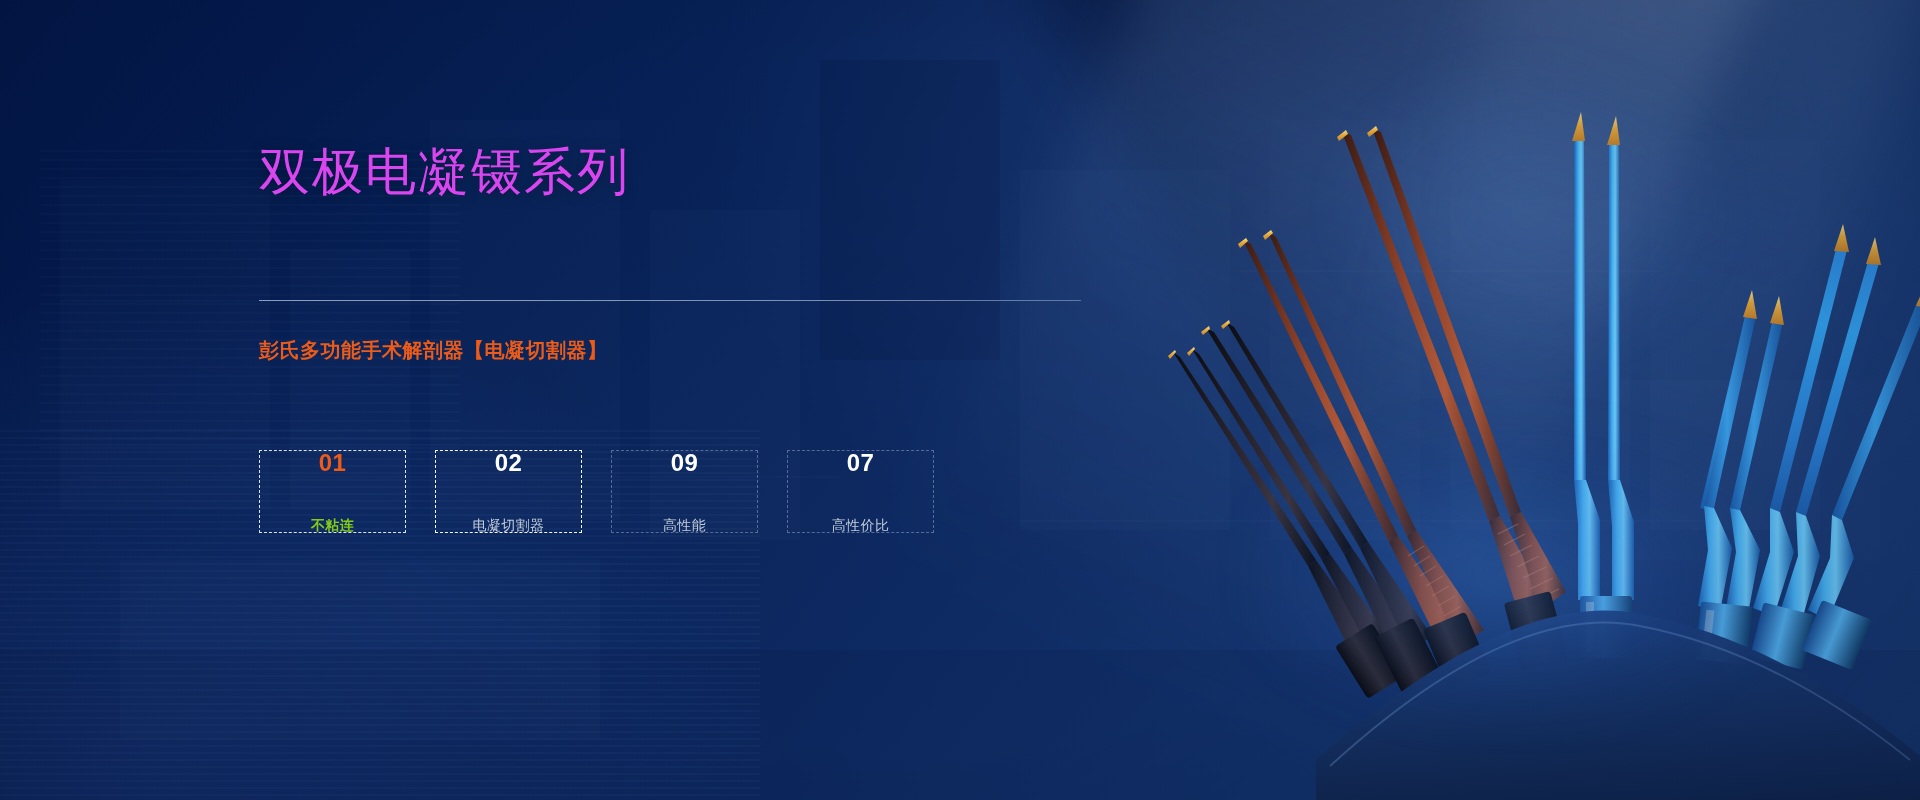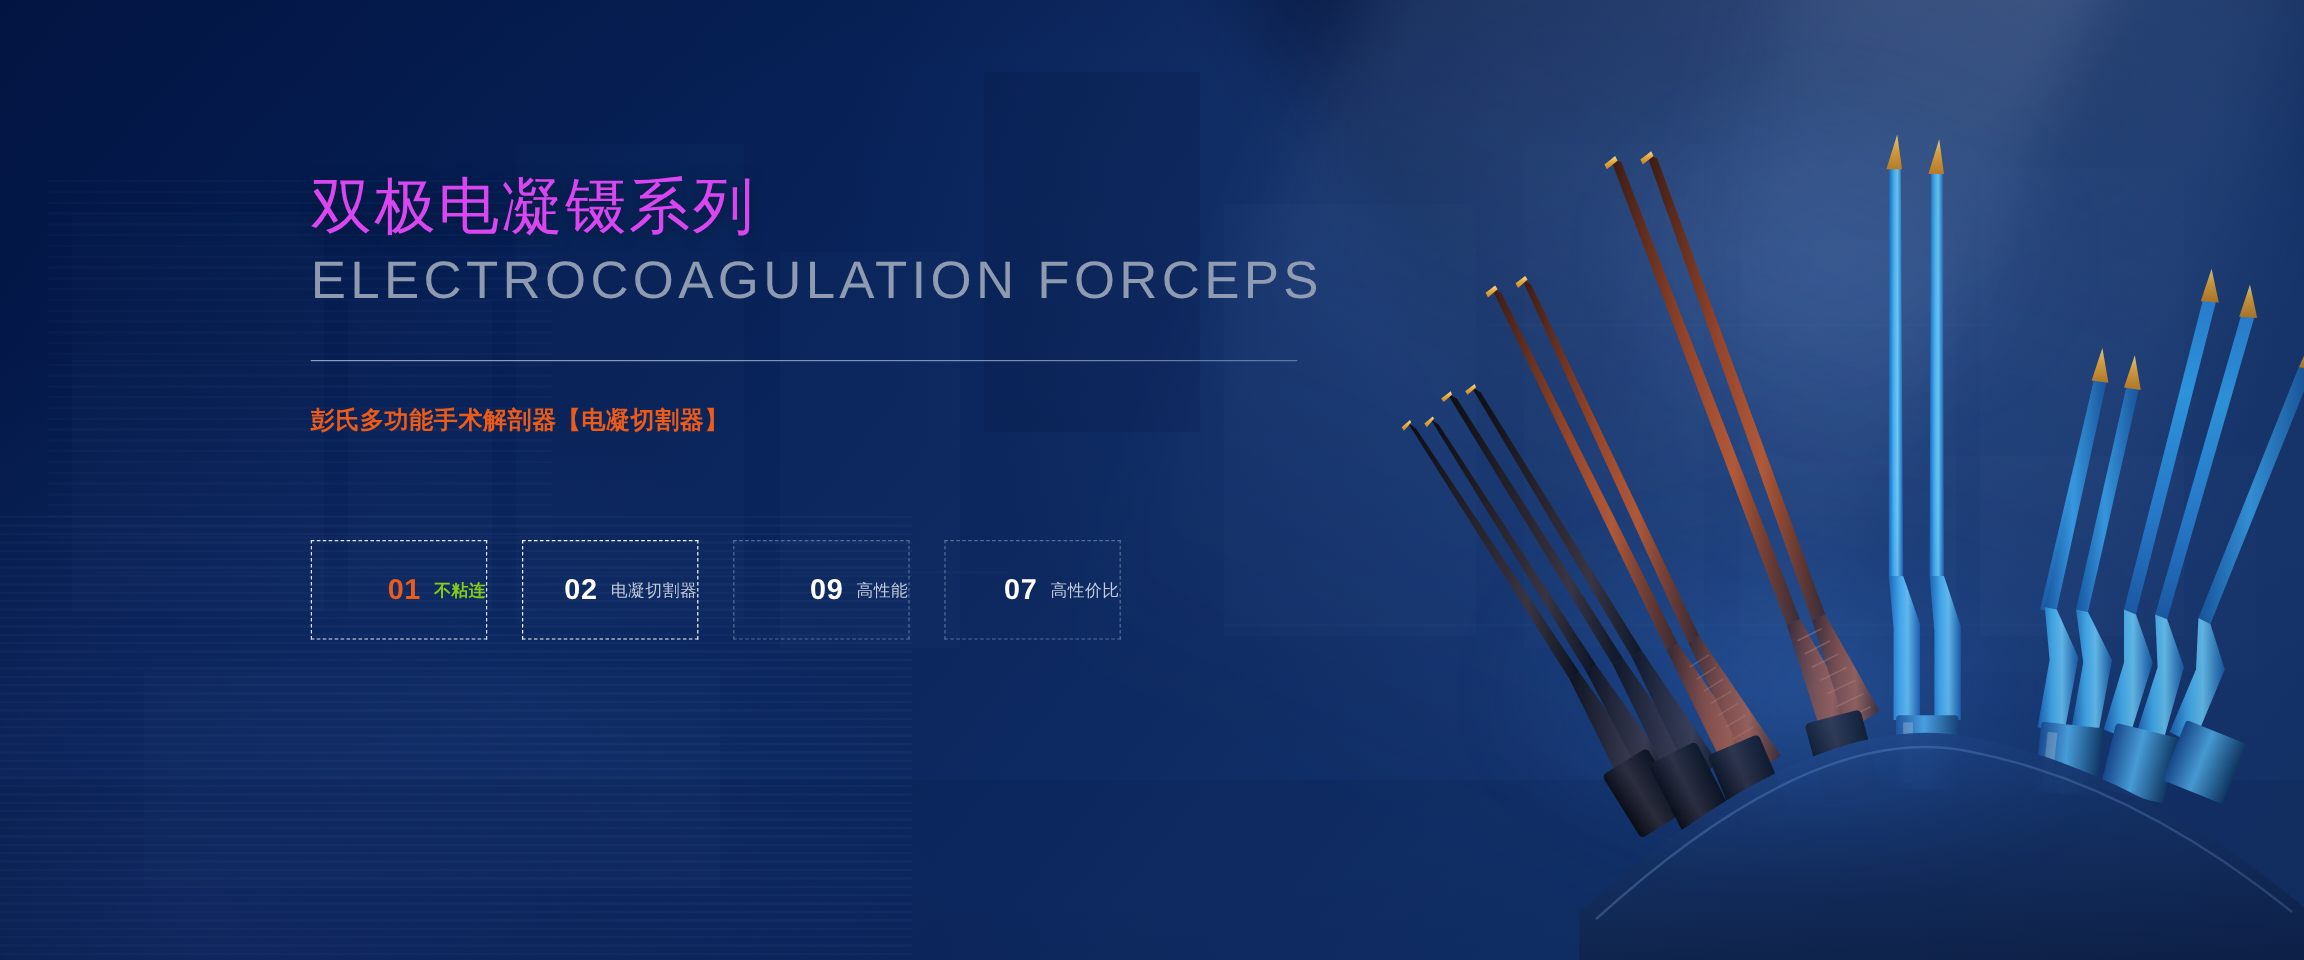--- a/index.html
+++ b/index.html
@@ -108,22 +108,22 @@
   }
 
   
   .features {
     position:absolute; left:259px; top:450px;
     display:flex; gap:29px;
   }
   .feature {
     width:147px; height:83px;
     border:1px dashed rgba(168,186,214,0.46);
-    display:flex; flex-direction:row;
-    align-items:center; justify-content:flex-end;
+    display:flex; flex-direction:column;
+    align-items:center; justify-content:space-between;
     gap:11px;
     background:rgba(255,255,255,0.008);
   }
   .feature.active { border-color:rgba(240,246,255,0.92); }
   .feature.bright { border-color:rgba(255,255,255,0.96); }
   .feature .num {
     font-size:24px; font-weight:700; letter-spacing:.5px;
     color:#ffffff; line-height:1;
   }
   .feature .lbl {
@@ -348,21 +348,20 @@
 
     <div class="glow"></div>
   </div>
 
   <div class="vignette"></div>
 
   <div class="content">
 
     <h1 class="title-cn">双极电凝镊系列</h1>
 
-    <h2 class="title-en">ELECTROCOAGULATION FORCEPS</h2>
 
     <div class="divider"></div>
 
     <p class="subtitle">彭氏多功能手术解剖器【电凝切割器】</p>
 
     <div class="features">
 
       <div class="feature active">
         <span class="num">01</span>
         <span class="lbl">不粘连</span>

